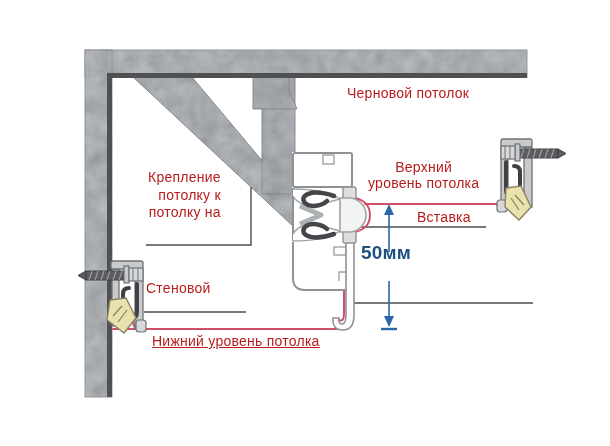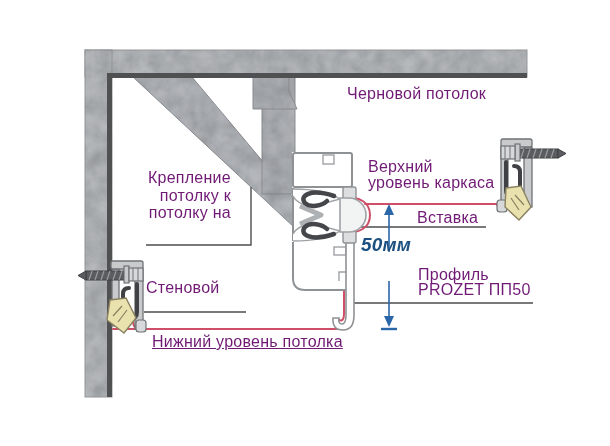--- a/index.html
+++ b/index.html
@@ -1,27 +1,27 @@
 <!DOCTYPE html>
 <html><head>
 <meta charset="utf-8">
 <style>
   html,body{margin:0;padding:0;background:#ffffff;}
   #stage{
     position:relative;width:610px;height:446px;background:#ffffff;overflow:hidden;
     font-family:"Liberation Sans", sans-serif;color:#47474a;
   }
   #stage svg{position:absolute;left:0;top:0;}
-  .lbl{position:absolute;font-size:16px;letter-spacing:.25px;line-height:17px;color:#701a75;white-space:nowrap;}
+  .lbl{position:absolute;font-size:14px;letter-spacing:.25px;line-height:17px;color:#b91c1c;white-space:nowrap;}
   .lbl div{white-space:nowrap;}
   #lbl-rough{left:347px;top:85px;}
   #lbl-bracing{left:148px;top:169px;line-height:17.5px;text-align:right;}
-  #lbl-upper{left:368px;top:159px;line-height:16px;}
+  #lbl-upper{left:368px;top:159px;line-height:16px;text-align:center;}
   #lbl-insert{left:417px;top:209px;}
-  #lbl-dim{left:361px;top:236px;font-size:19px;font-weight:bold;color:#1b5080;letter-spacing:.2px;font-style:italic;}
+  #lbl-dim{left:361px;top:244px;font-size:19px;font-weight:bold;color:#1b5080;letter-spacing:.2px;}
   #lbl-profile{left:418px;top:268px;line-height:14.5px;}
   #lbl-wallprof{left:146px;top:280px;line-height:16px;text-align:right;}
   #lbl-lower{left:152px;top:333px;text-decoration:underline;}
 </style>
 </head>
 <body>
 
 <div id="stage">
 
   <svg width="610" height="446" viewBox="0 0 610 446">
@@ -141,30 +141,26 @@
   <div class="lbl" id="lbl-rough">Черновой потолок</div>
 
   <div class="lbl" id="lbl-bracing">
     <div>Крепление</div>
     <div>потолку к</div>
     <div>потолку на</div>
   </div>
 
   <div class="lbl" id="lbl-upper">
     <div>Верхний</div>
-    <div>уровень каркаса</div>
+    <div>уровень потолка</div>
   </div>
 
   <div class="lbl" id="lbl-insert">Вставка</div>
 
   <div class="lbl" id="lbl-dim">50мм</div>
 
-  <div class="lbl" id="lbl-profile">
-    <div>Профиль</div>
-    <div>PROZET ПП50</div>
-  </div>
 
   <div class="lbl" id="lbl-wallprof">
     <div>Стеновой</div>
   </div>
 
   <div class="lbl" id="lbl-lower">Нижний уровень потолка</div>
 </div>
 
 </body></html>

